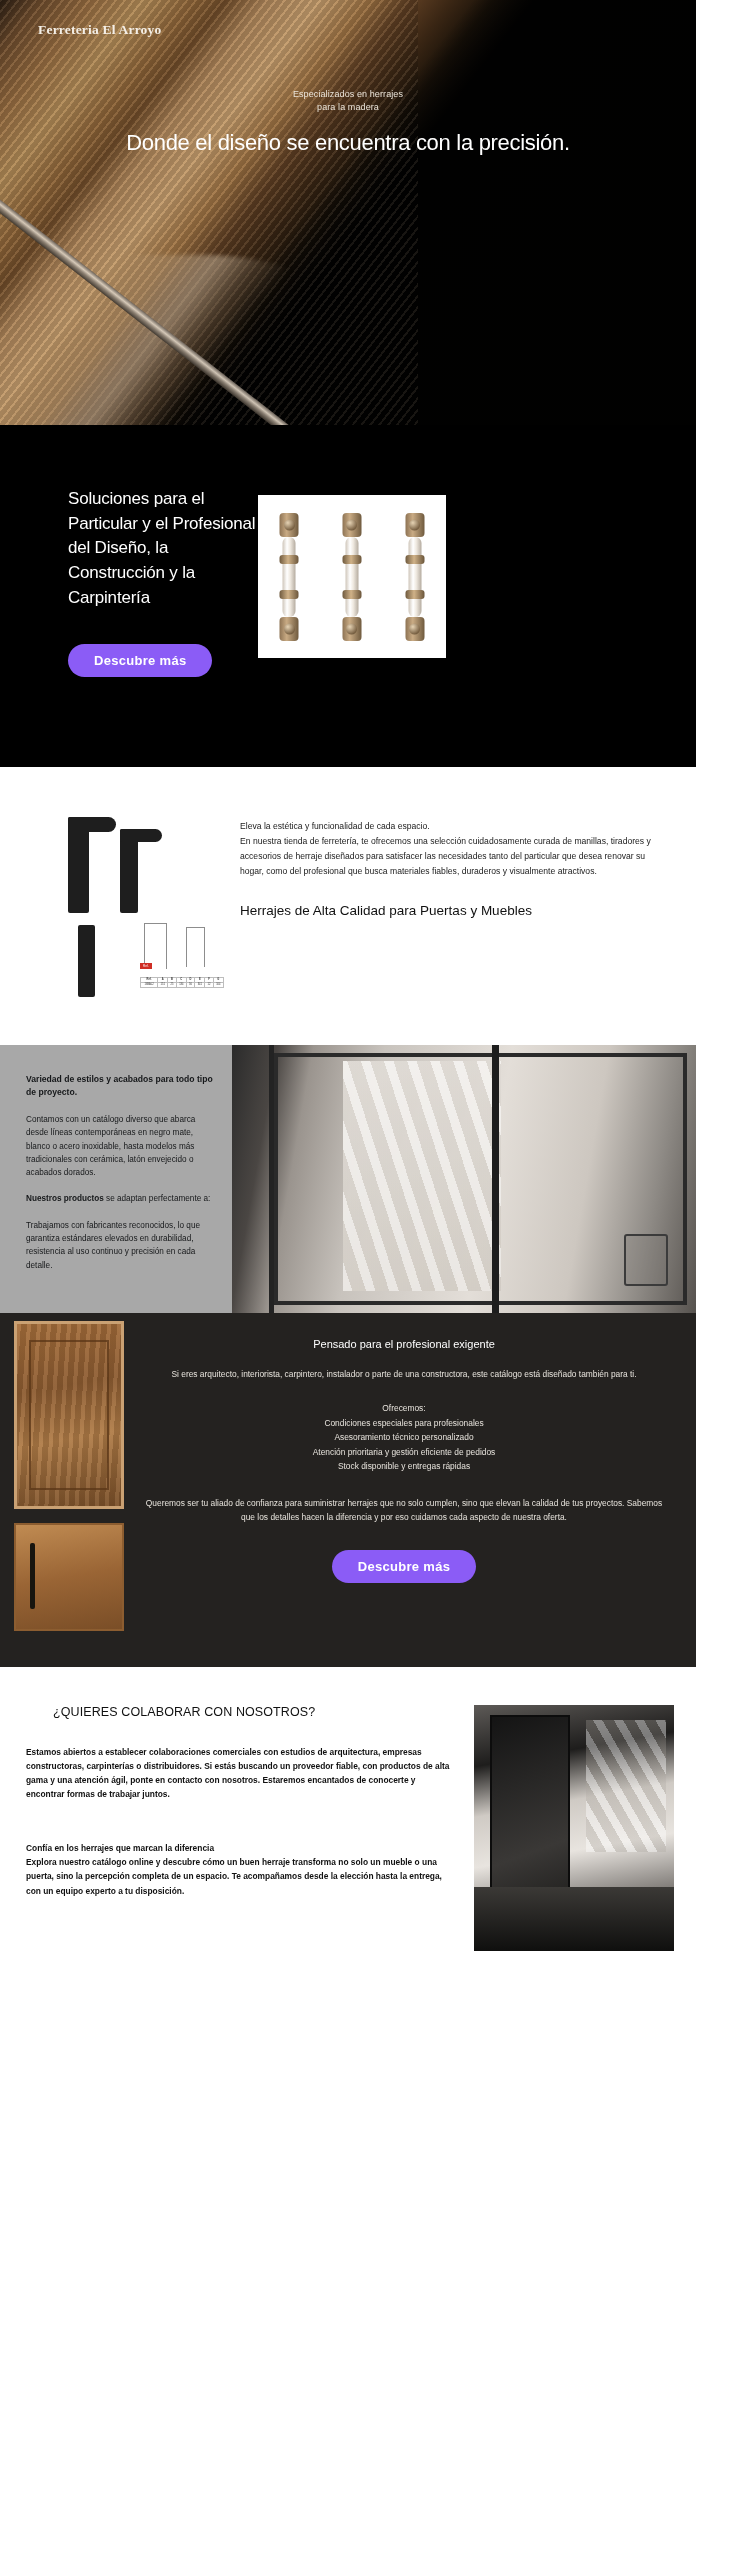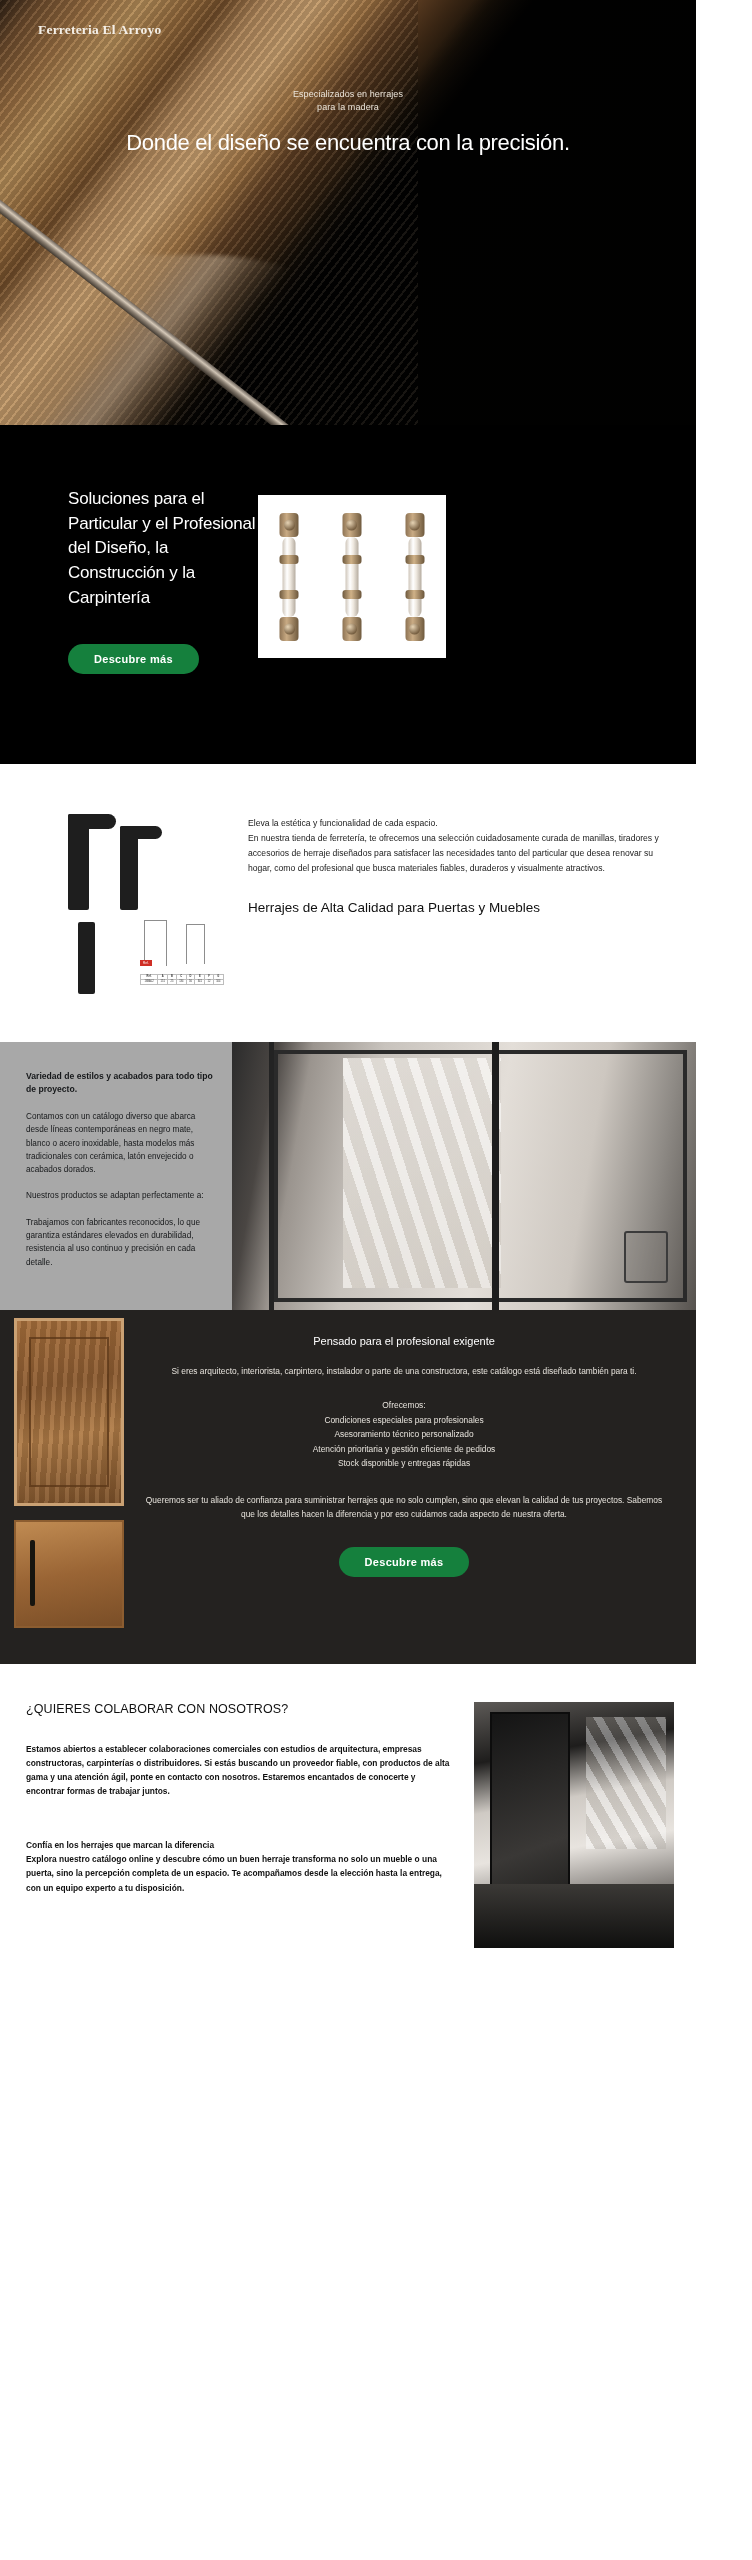--- a/index.html
+++ b/index.html
@@ -99,26 +99,26 @@
   .sol-title {
     color: #ffffff;
     font-size: 17px;
     line-height: 1.45;
     font-weight: 400;
     letter-spacing: -0.2px;
   }
   .btn-red {
     display: inline-block;
     margin-top: 34px;
-    background: #15803d;
+    background: #8b5cf6;
     color: #ffffff;
     border: none;
     border-radius: 20px;
     padding: 9px 26px;
-    font-size: 11px;
+    font-size: 13px;
     font-weight: 600;
     letter-spacing: .3px;
     cursor: pointer;
     font-family: "Liberation Sans", sans-serif;
     min-width: 110px;
   }
   .sol-right {
     width: 188px;
     height: 163px;
     background: #ffffff;
@@ -153,21 +153,21 @@
     background: linear-gradient(90deg,#6f5a3e,#d0b288 45%,#6b563b);
     border-radius: 3px;
   }
   .bar-white::before { top: 18px; }
   .bar-white::after { bottom: 18px; }
 
   
   .quality {
     background: #ffffff;
     display: flex;
-    gap: 24px;
+    gap: 16px;
     padding: 46px 30px 52px 54px;
     align-items: flex-start;
   }
   .quality-visual { width: 170px; position: relative; height: 180px; }
   .q-handle {
     position: absolute; background: #1e1e1e; border-radius: 2px;
   }
   .q-h1 { left: 14px; top: 4px; width: 21px; height: 96px; }
   .q-h1b { left: 14px; top: 4px; width: 48px; height: 15px; border-radius: 2px 8px 8px 2px; }
   .q-h2 { left: 66px; top: 16px; width: 18px; height: 84px; }
@@ -221,21 +221,21 @@
     width: 232px;
     padding: 28px 18px 28px 26px;
     font-size: 8.2px;
     line-height: 1.62;
     color: #16181a;
   }
   .styles-text h3 {
     font-size: 8.6px; font-weight: 700; line-height: 1.5; margin-bottom: 14px;
   }
   .styles-text p { margin-bottom: 13px; }
-  .styles-text b { font-weight: 400; }
+  .styles-text b { font-weight: 700; }
   .styles-text ul { margin: 2px 0 13px 16px; }
   .styles-text li { margin-bottom: 1px; line-height: 1.6; }
   .styles-photo {
     flex: 1;
     position: relative;
     overflow: hidden;
     background: linear-gradient(100deg,#2b2b2b 0%, #4a4643 9%, #9a948e 16%, #c8c3bd 30%, #e3ded8 55%, #cdc7c0 74%, #8e8a85 88%, #56524e 100%);
   }
   .styles-photo::before {
     content:""; position:absolute; left: 8%; top: 0; bottom: 0; width: 5px;
@@ -321,20 +321,21 @@
     padding: 38px 22px 40px 26px;
     align-items: flex-start;
   }
   .collab-left { flex: 1; }
   .collab-title {
     font-size: 12.5px;
     letter-spacing: .1px;
     color: #111111;
     font-weight: 400;
     margin-bottom: 26px;
+    margin-left: 27px;
   }
   .collab-para {
     font-size: 8.4px;
     line-height: 1.68;
     font-weight: 700;
     color: #111111;
     margin-bottom: 40px;
   }
   .collab-para.last { margin-bottom: 0; }
   .collab-photo {

